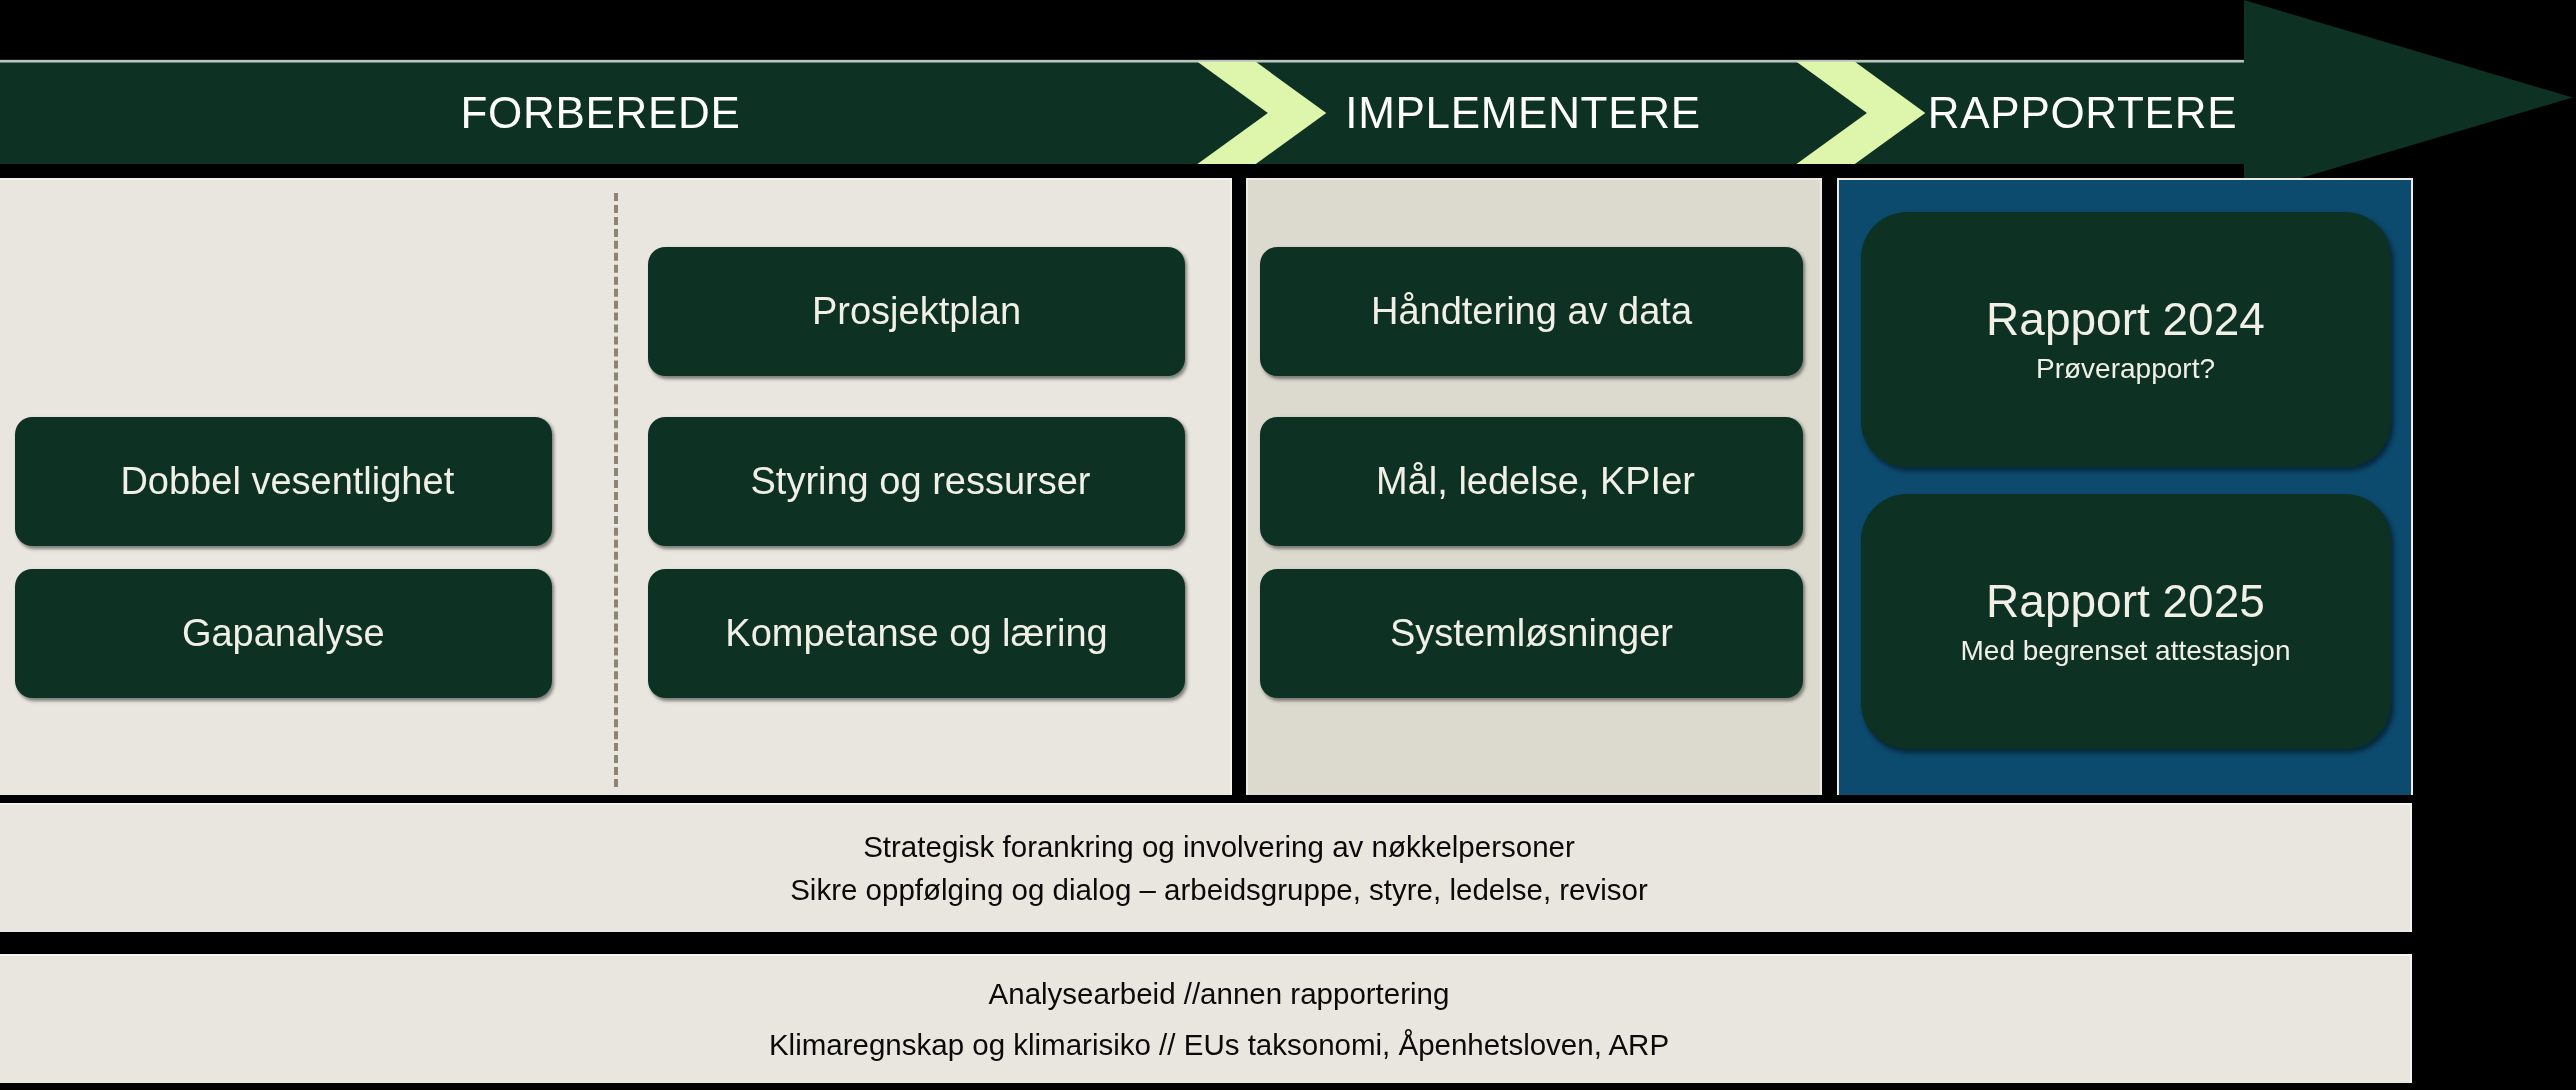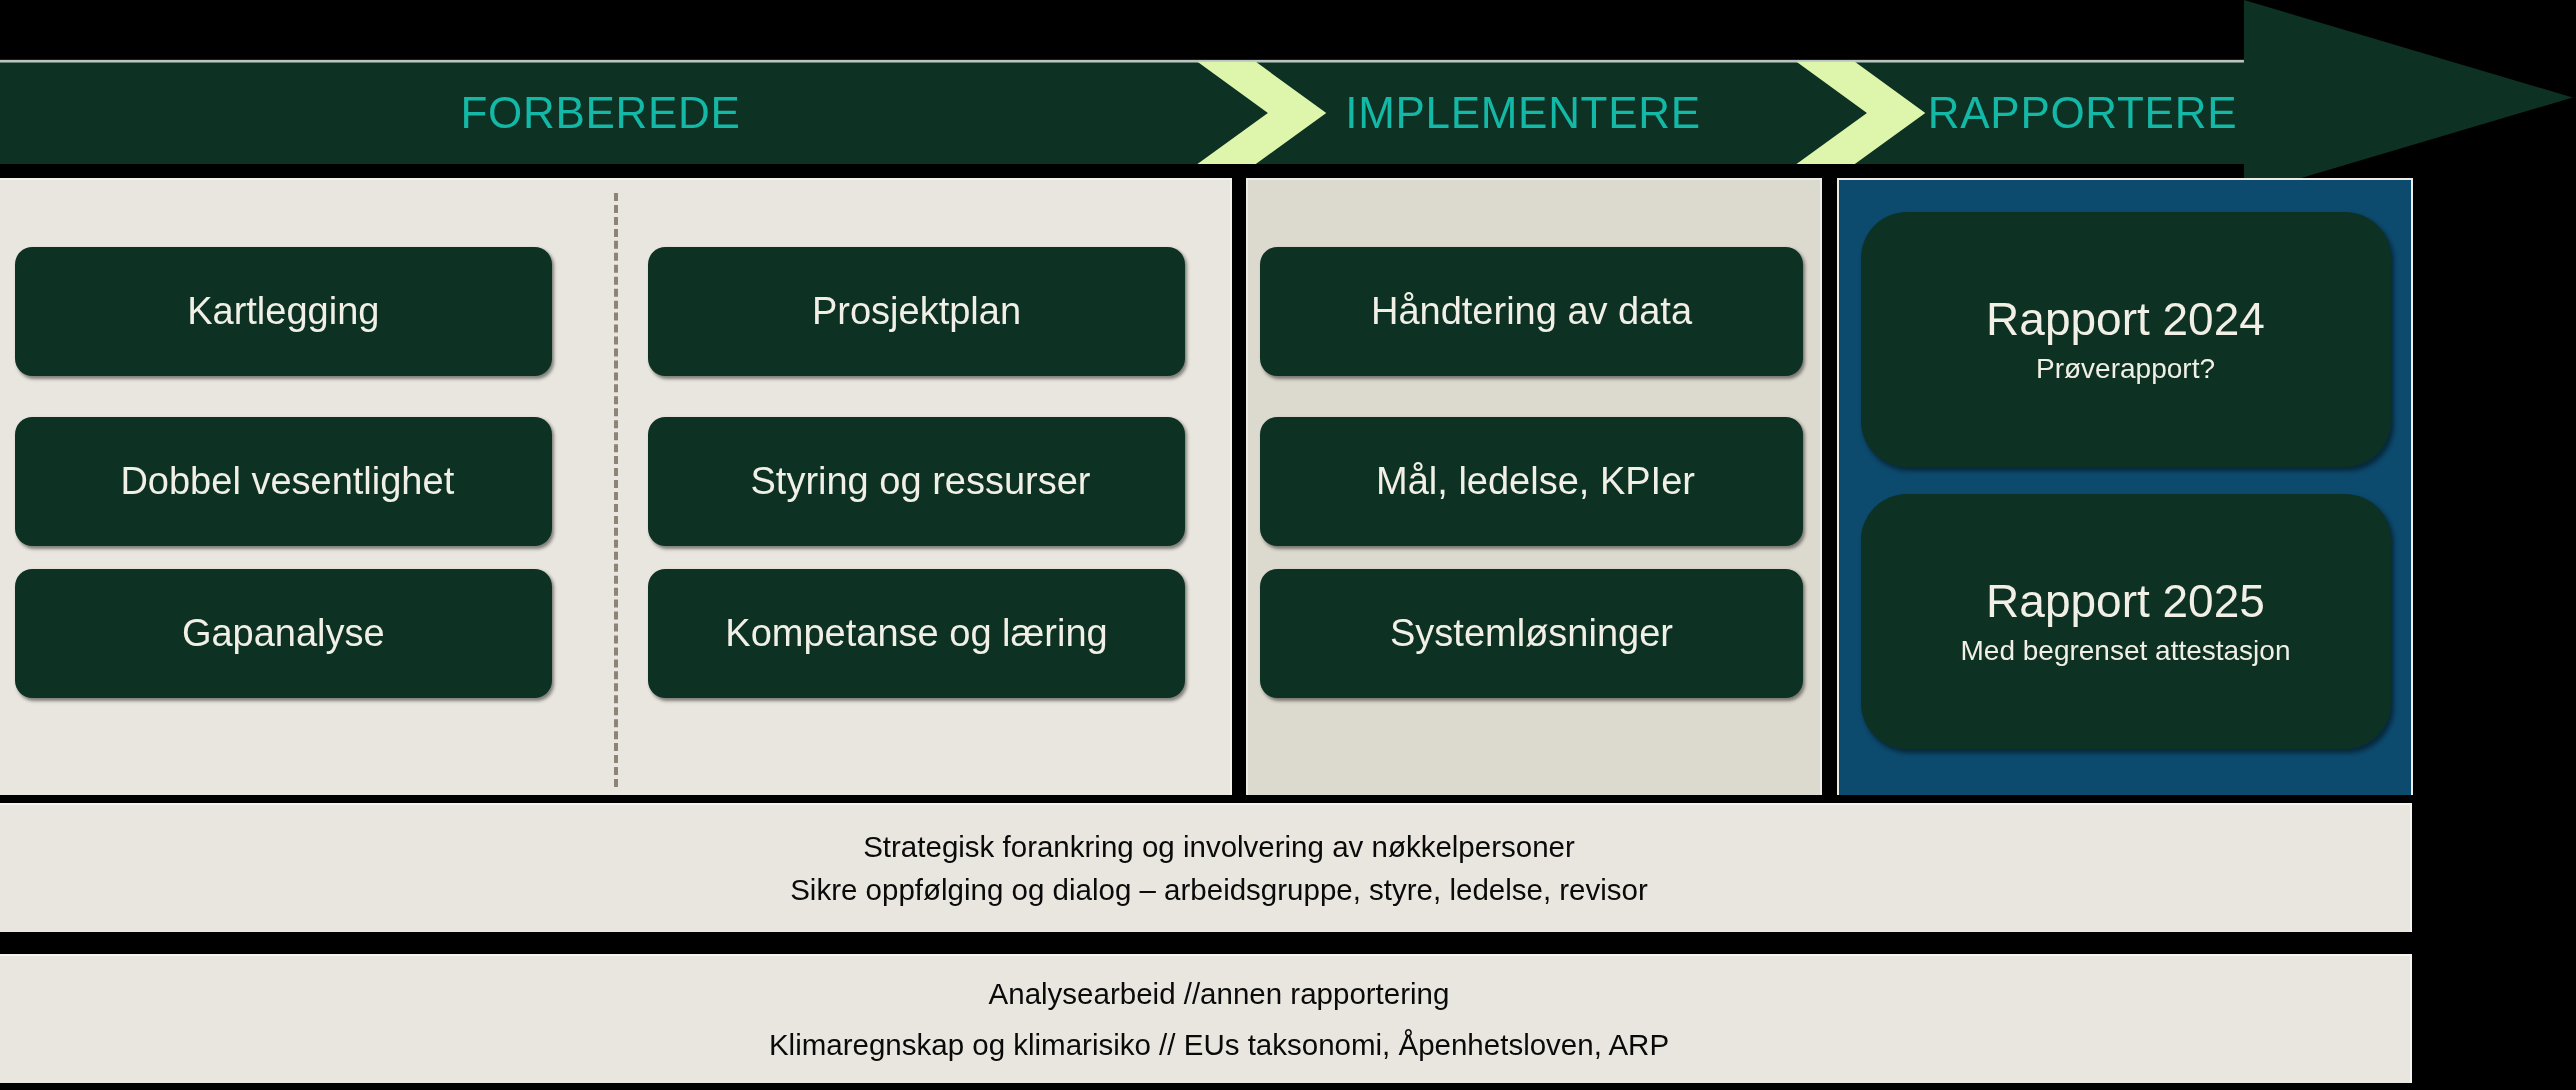--- a/index.html
+++ b/index.html
@@ -29,21 +29,21 @@
     top: -62px;
     width: 2576px;
     height: 195px;
     display: block;
   }
   .stage-label {
     position: absolute;
     top: 0;
     height: 102px;
     line-height: 102px;
-    color: #14b8a6;
+    color: #ffffff;
     font-size: 44px;
     font-weight: 400;
     letter-spacing: 0.7px;
     text-align: center;
     white-space: nowrap;
   }
   #stage-forberede  { left: 0px;    width: 1201px; }
   #stage-implementere { left: 1228px; width: 590px; }
   #stage-rapportere { left: 1851px; width: 463px; }
 
@@ -207,23 +207,20 @@
   <div class="stage-label" id="stage-forberede">FORBEREDE</div>
   <div class="stage-label" id="stage-implementere">IMPLEMENTERE</div>
   <div class="stage-label" id="stage-rapportere">RAPPORTERE</div>
 </div>
 
 <div class="phase-panel" id="panel-forberede">
 
   <div id="forberede-divider"></div>
 
   <div class="step-col" id="col-forberede-a">
-    <div class="step-card row0">
-      <span class="step-card-label">Kartlegging</span>
-    </div>
     <div class="step-card row1">
       <span class="step-card-label">Dobbel vesentlighet</span>
     </div>
     <div class="step-card row2">
       <span class="step-card-label">Gapanalyse</span>
     </div>
   </div>
 
   <div class="step-col" id="col-forberede-b">
     <div class="step-card row0">

